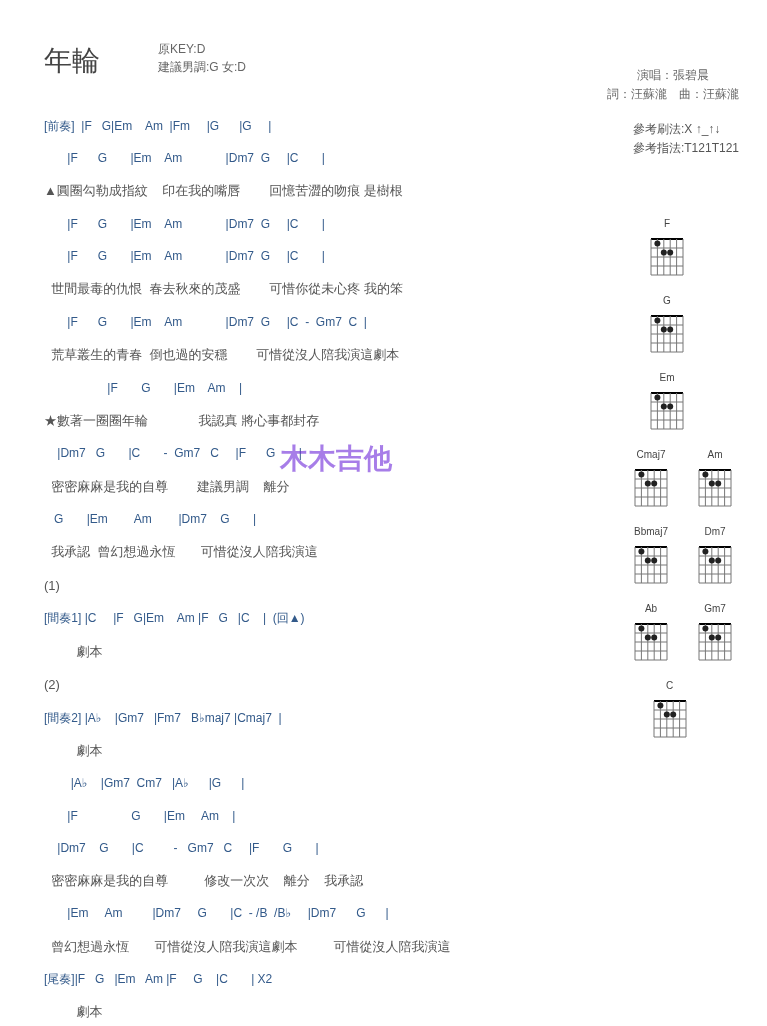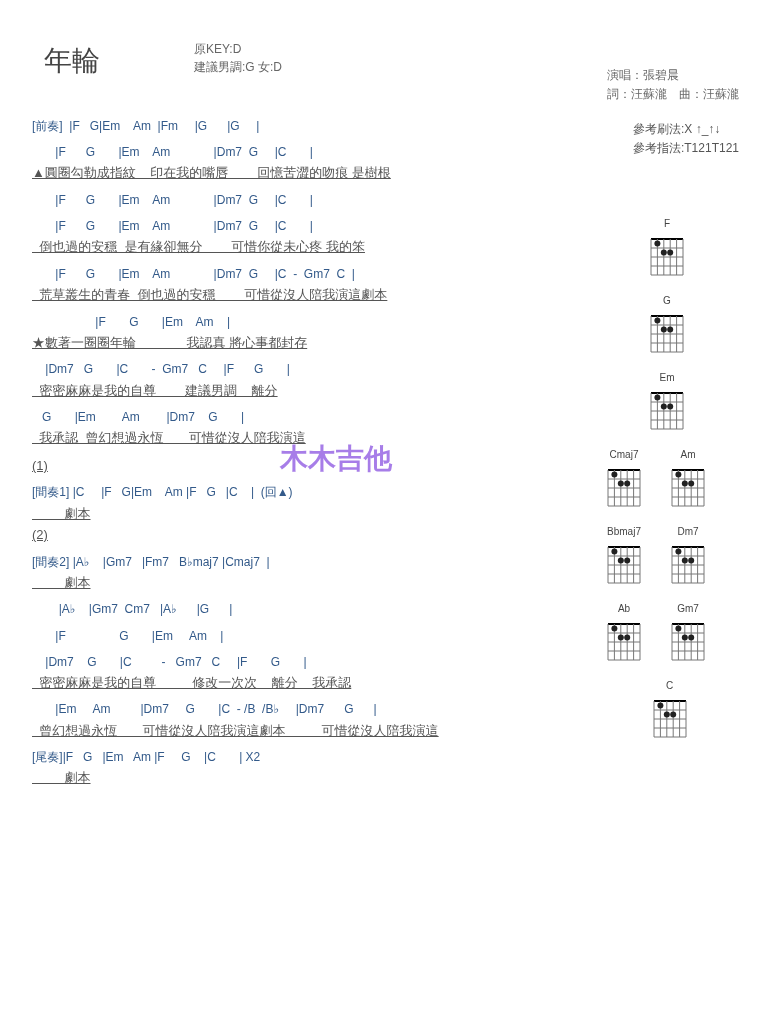--- a/index.html
+++ b/index.html
@@ -15,36 +15,35 @@
     position: relative;
     margin-bottom: 28px;
   }
   .header-left {
     position: absolute;
     left: 130px;
     top: 0;
     font-size: 12px;
     line-height: 1.5;
     color: #666;
-    margin-left: 36px;
   }
   .header-title {
     text-align: left;
     font-size: 28px;
     color: #444;
     font-weight: normal;
     margin: 16px;
     padding-top: 2px;
   }
   .header-right {
     position: absolute;
     right: 0;
     top: 26px;
     font-size: 12px;
-    text-align: left;
+    text-align: center;
     line-height: 1.6;
     color: #666;
   }
   .ref {
     position: absolute;
     right: 0;
     top: 80px;
     font-size: 12px;
     line-height: 1.6;
     color: #555;
@@ -53,47 +52,46 @@
   .body-wrap {
     display: flex;
   }
   .sheet {
     flex: 0 0 570px;
     font-size: 13px;
     line-height: 1.35;
   }
   .line {
     white-space: pre;
-    margin: 4px;
+    margin: 16px;
   }
   .chordline {
     color: #335a8a;
     font-family: Verdana, Arial, sans-serif;
     font-size: 12px;
     letter-spacing: 0;
     margin-top: 10px;
   }
   .lyricline {
     color: #555;
     margin-top: 1px;
-    text-decoration: underline;
   }
   .section {
     color: #555;
     margin-top: 10px;
   }
 
   .diagrams {
     flex: 1;
     padding-left: 4px;
     padding-top: 110px;
   }
   .diag-row { display: flex; gap: 20px; margin-bottom: 14px; }
   .diag-row.single { justify-content: flex-end; padding-right: 50px; }
-  .diag-row.pair { justify-content: flex-start; padding-right: 2px; }
+  .diag-row.pair { justify-content: flex-end; padding-right: 2px; }
   .diag { text-align: center; }
   .diag-label { font-size: 10px; color: #444; margin-bottom: 2px; font-family: Arial, sans-serif; }
   .diag svg { display: block; }
 
   .watermark {
     position: absolute;
     left: 280px;
     top: 440px;
     font-size: 28px;
     color: #6d28d9;
@@ -122,21 +120,21 @@
 </div>
 
 <div class="body-wrap">
   <div class="sheet" id="sheet">
       <p class="line chordline">[前奏]  |F   G|Em    Am  |Fm     |G      |G     |</p>
       <p class="line section"></p>
       <p class="line chordline">       |F      G       |Em    Am             |Dm7  G     |C       |</p>
       <p class="line lyricline">▲圓圈勾勒成指紋    印在我的嘴唇        回憶苦澀的吻痕 是樹根</p>
       <p class="line chordline">       |F      G       |Em    Am             |Dm7  G     |C       |</p>
       <p class="line chordline">       |F      G       |Em    Am             |Dm7  G     |C       |</p>
-      <p class="line lyricline">  倒也過的安穩  是有緣卻無分        可惜你從未心疼 我的笨</p>
+      <p class="line lyricline">  世間最毒的仇恨  春去秋來的茂盛        可惜你從未心疼 我的笨</p>
       <p class="line chordline">       |F      G       |Em    Am             |Dm7  G     |C  -  Gm7  C  |</p>
       <p class="line lyricline">  荒草叢生的青春  倒也過的安穩        可惜從沒人陪我演這劇本</p>
       <p class="line section"></p>
       <p class="line chordline">                   |F       G       |Em    Am    |</p>
       <p class="line lyricline">★數著一圈圈年輪              我認真 將心事都封存</p>
       <p class="line chordline">    |Dm7   G       |C       -  Gm7   C     |F      G       |</p>
       <p class="line lyricline">  密密麻麻是我的自尊        建議男調    離分</p>
       <p class="line chordline">   G       |Em        Am        |Dm7    G       |</p>
       <p class="line lyricline">  我承認  曾幻想過永恆       可惜從沒人陪我演這</p>
       <p class="line section"></p>

